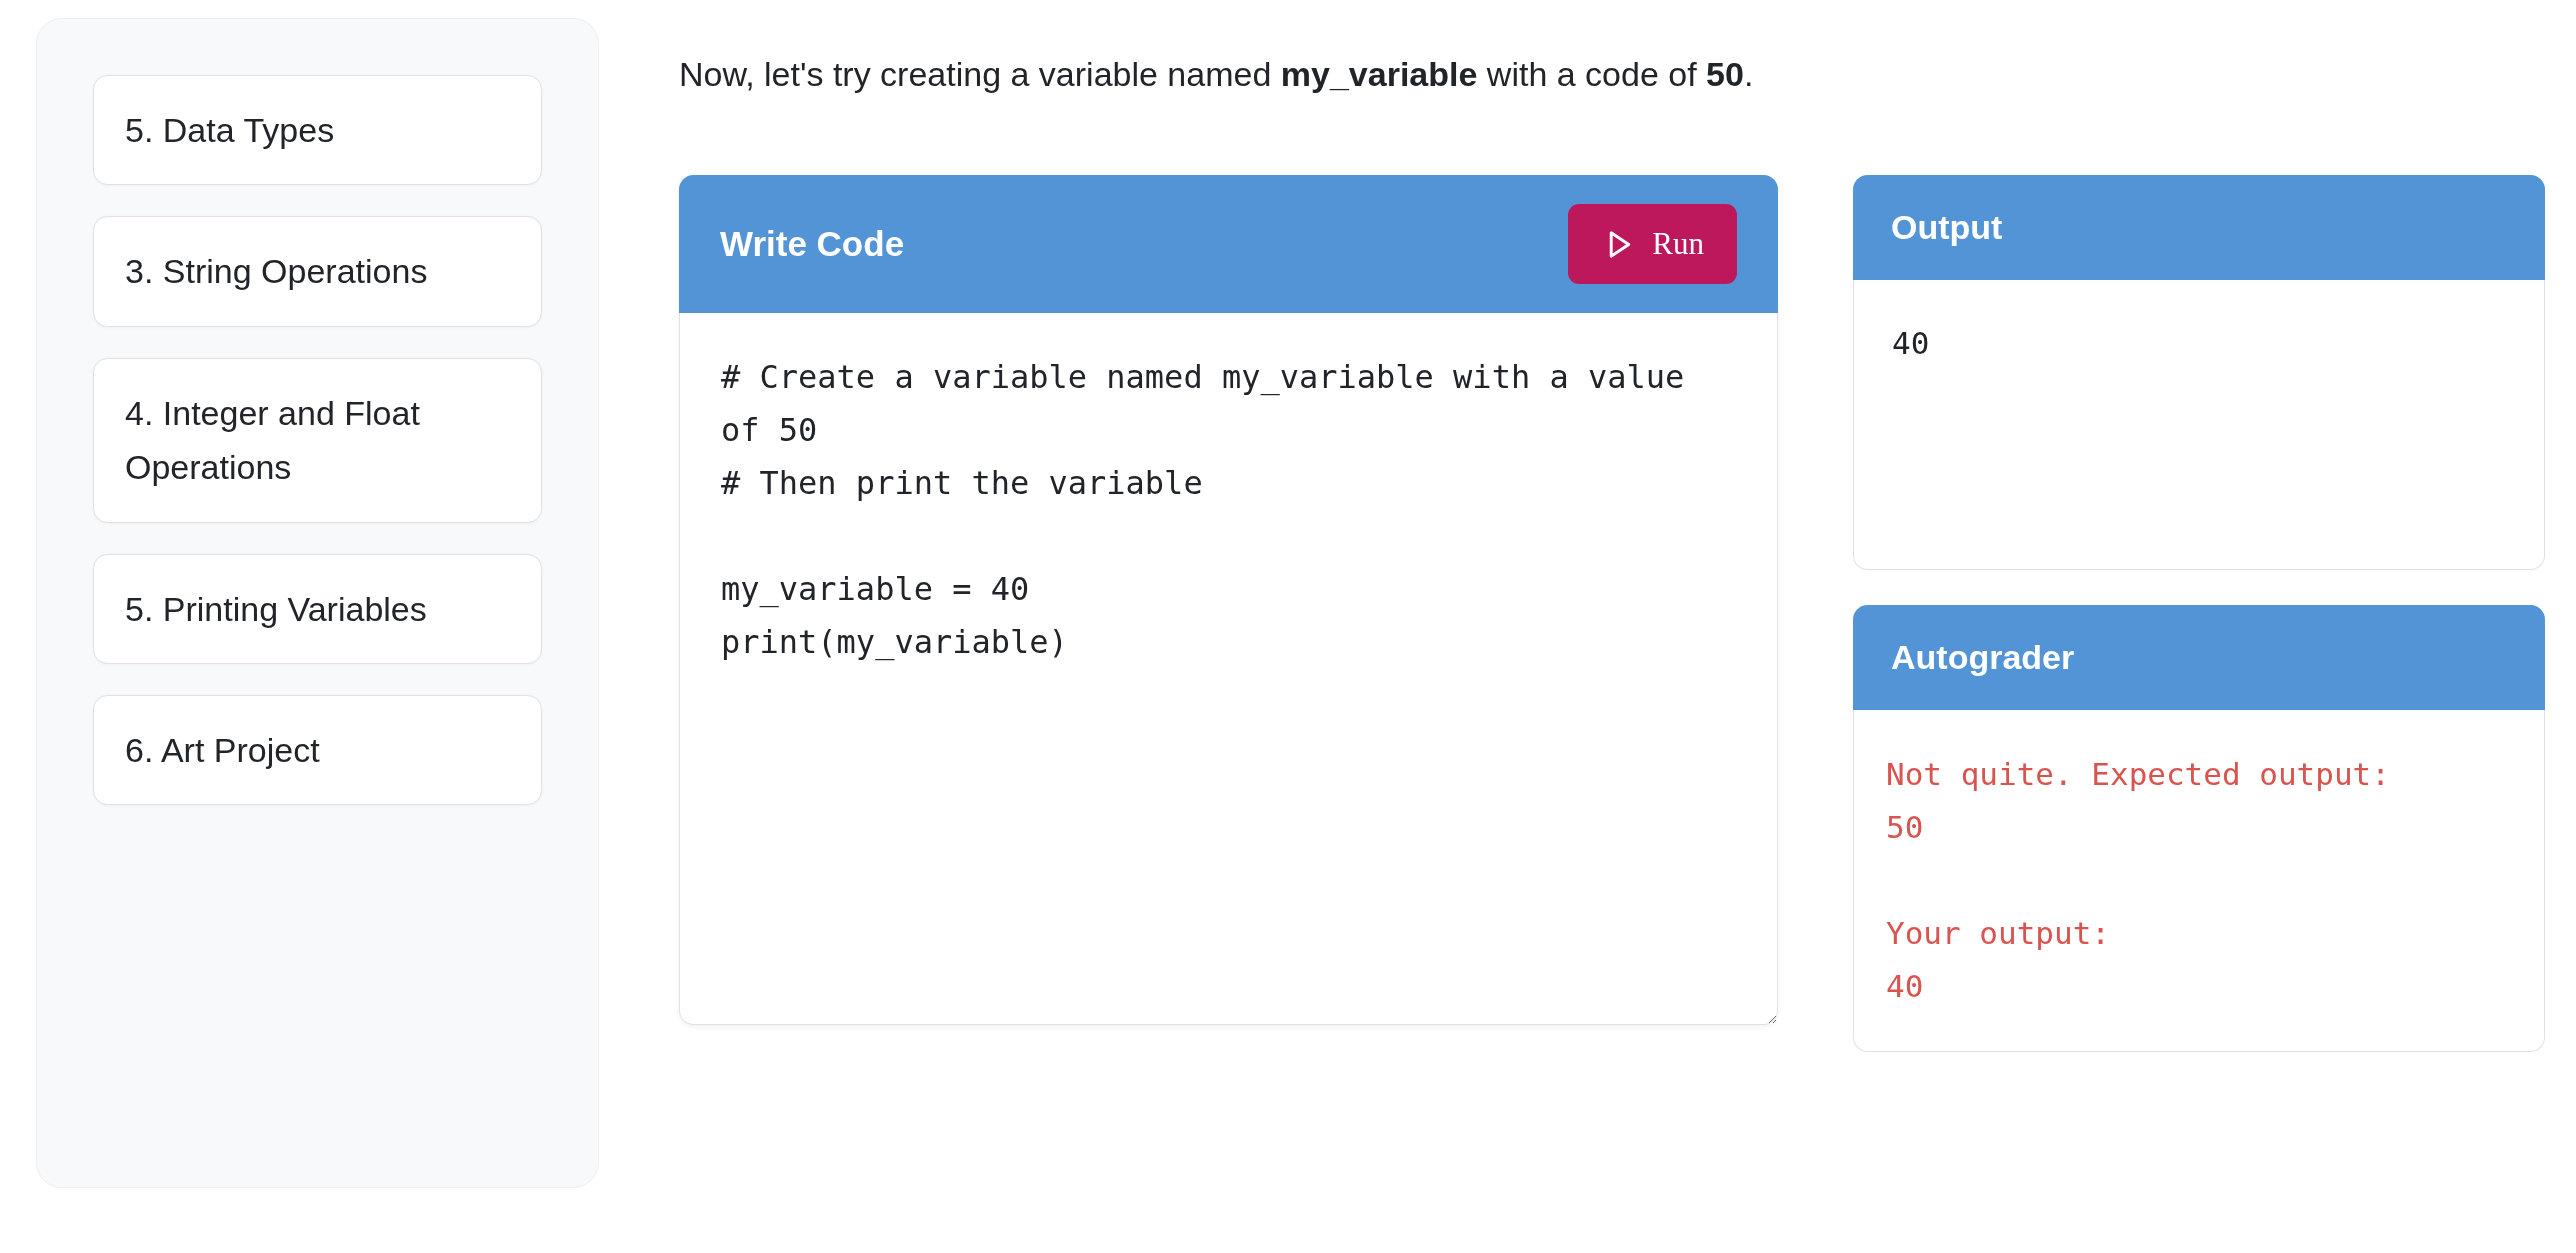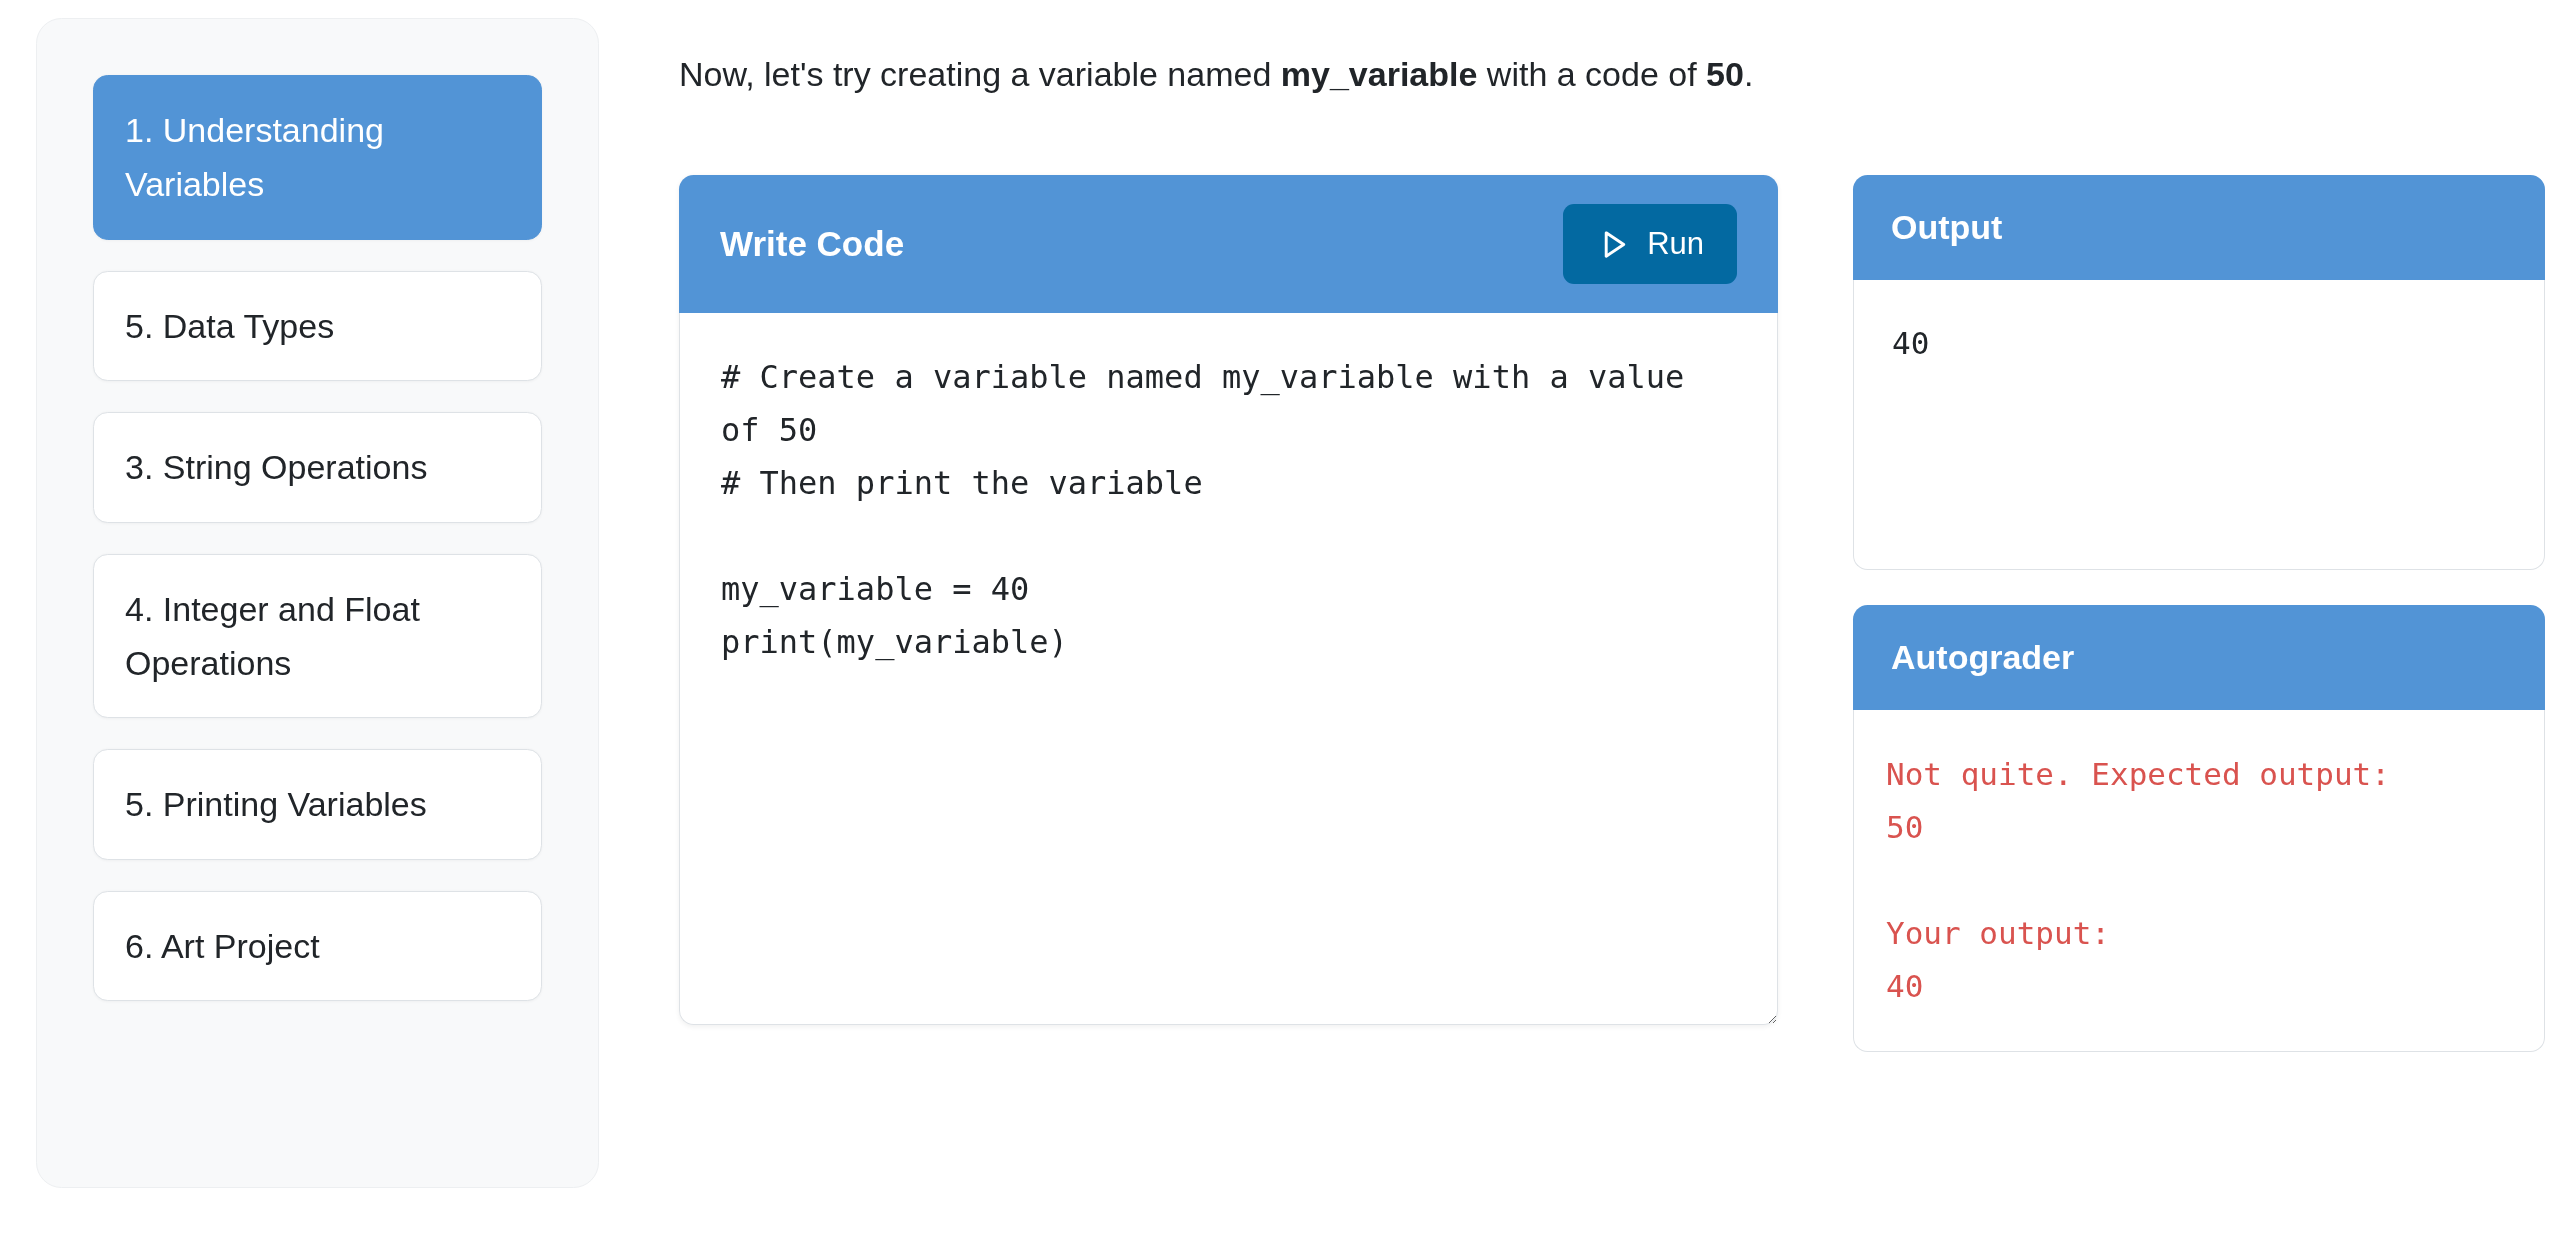--- a/index.html
+++ b/index.html
@@ -78,27 +78,27 @@
     background: #ffffff;
     border: 0.9px solid #dee2e6;
     border-top: none;
     border-radius: 0 0 14.6px 14.6px;
   }
 
   
   .code-panel { width: 1099px; flex-shrink: 0; box-shadow: 0 1.8px 5.5px rgba(0,0,0,0.06); }
   .code-panel .panel-header { padding: 29px 41px; font-size: 35px; }
   .run-button {
-    background: #0369a1;
+    background: #be185d;
     color: #ffffff;
     border: none;
     border-radius: 11px;
     height: 80px;
     padding: 0 33px;
-    font-family: Liberation Sans, sans-serif;
+    font-family: Liberation Serif, serif;
     font-size: 31px;
     display: flex;
     align-items: center;
     gap: 16.4px;
     cursor: pointer;
   }
   .code-editor {
     display: block;
     width: 100%;
     height: 711px;
@@ -142,21 +142,20 @@
     color: #d9534f;
     white-space: pre-wrap;
   }
 </style>
 </head>
 <body>
 
 <div class="app">
 
   <aside class="sidebar">
-    <div class="lesson-item active">1. Understanding Variables</div>
     <div class="lesson-item">5. Data Types</div>
     <div class="lesson-item">3. String Operations</div>
     <div class="lesson-item">4. Integer and Float Operations</div>
     <div class="lesson-item">5. Printing Variables</div>
     <div class="lesson-item">6. Art Project</div>
   </aside>
 
   <main>
 
     <p class="para intro"><span>Now, let's try creating a variable named </span><b>my_variable</b><span> with a code of </span><b>50</b><span>.</span></p>

